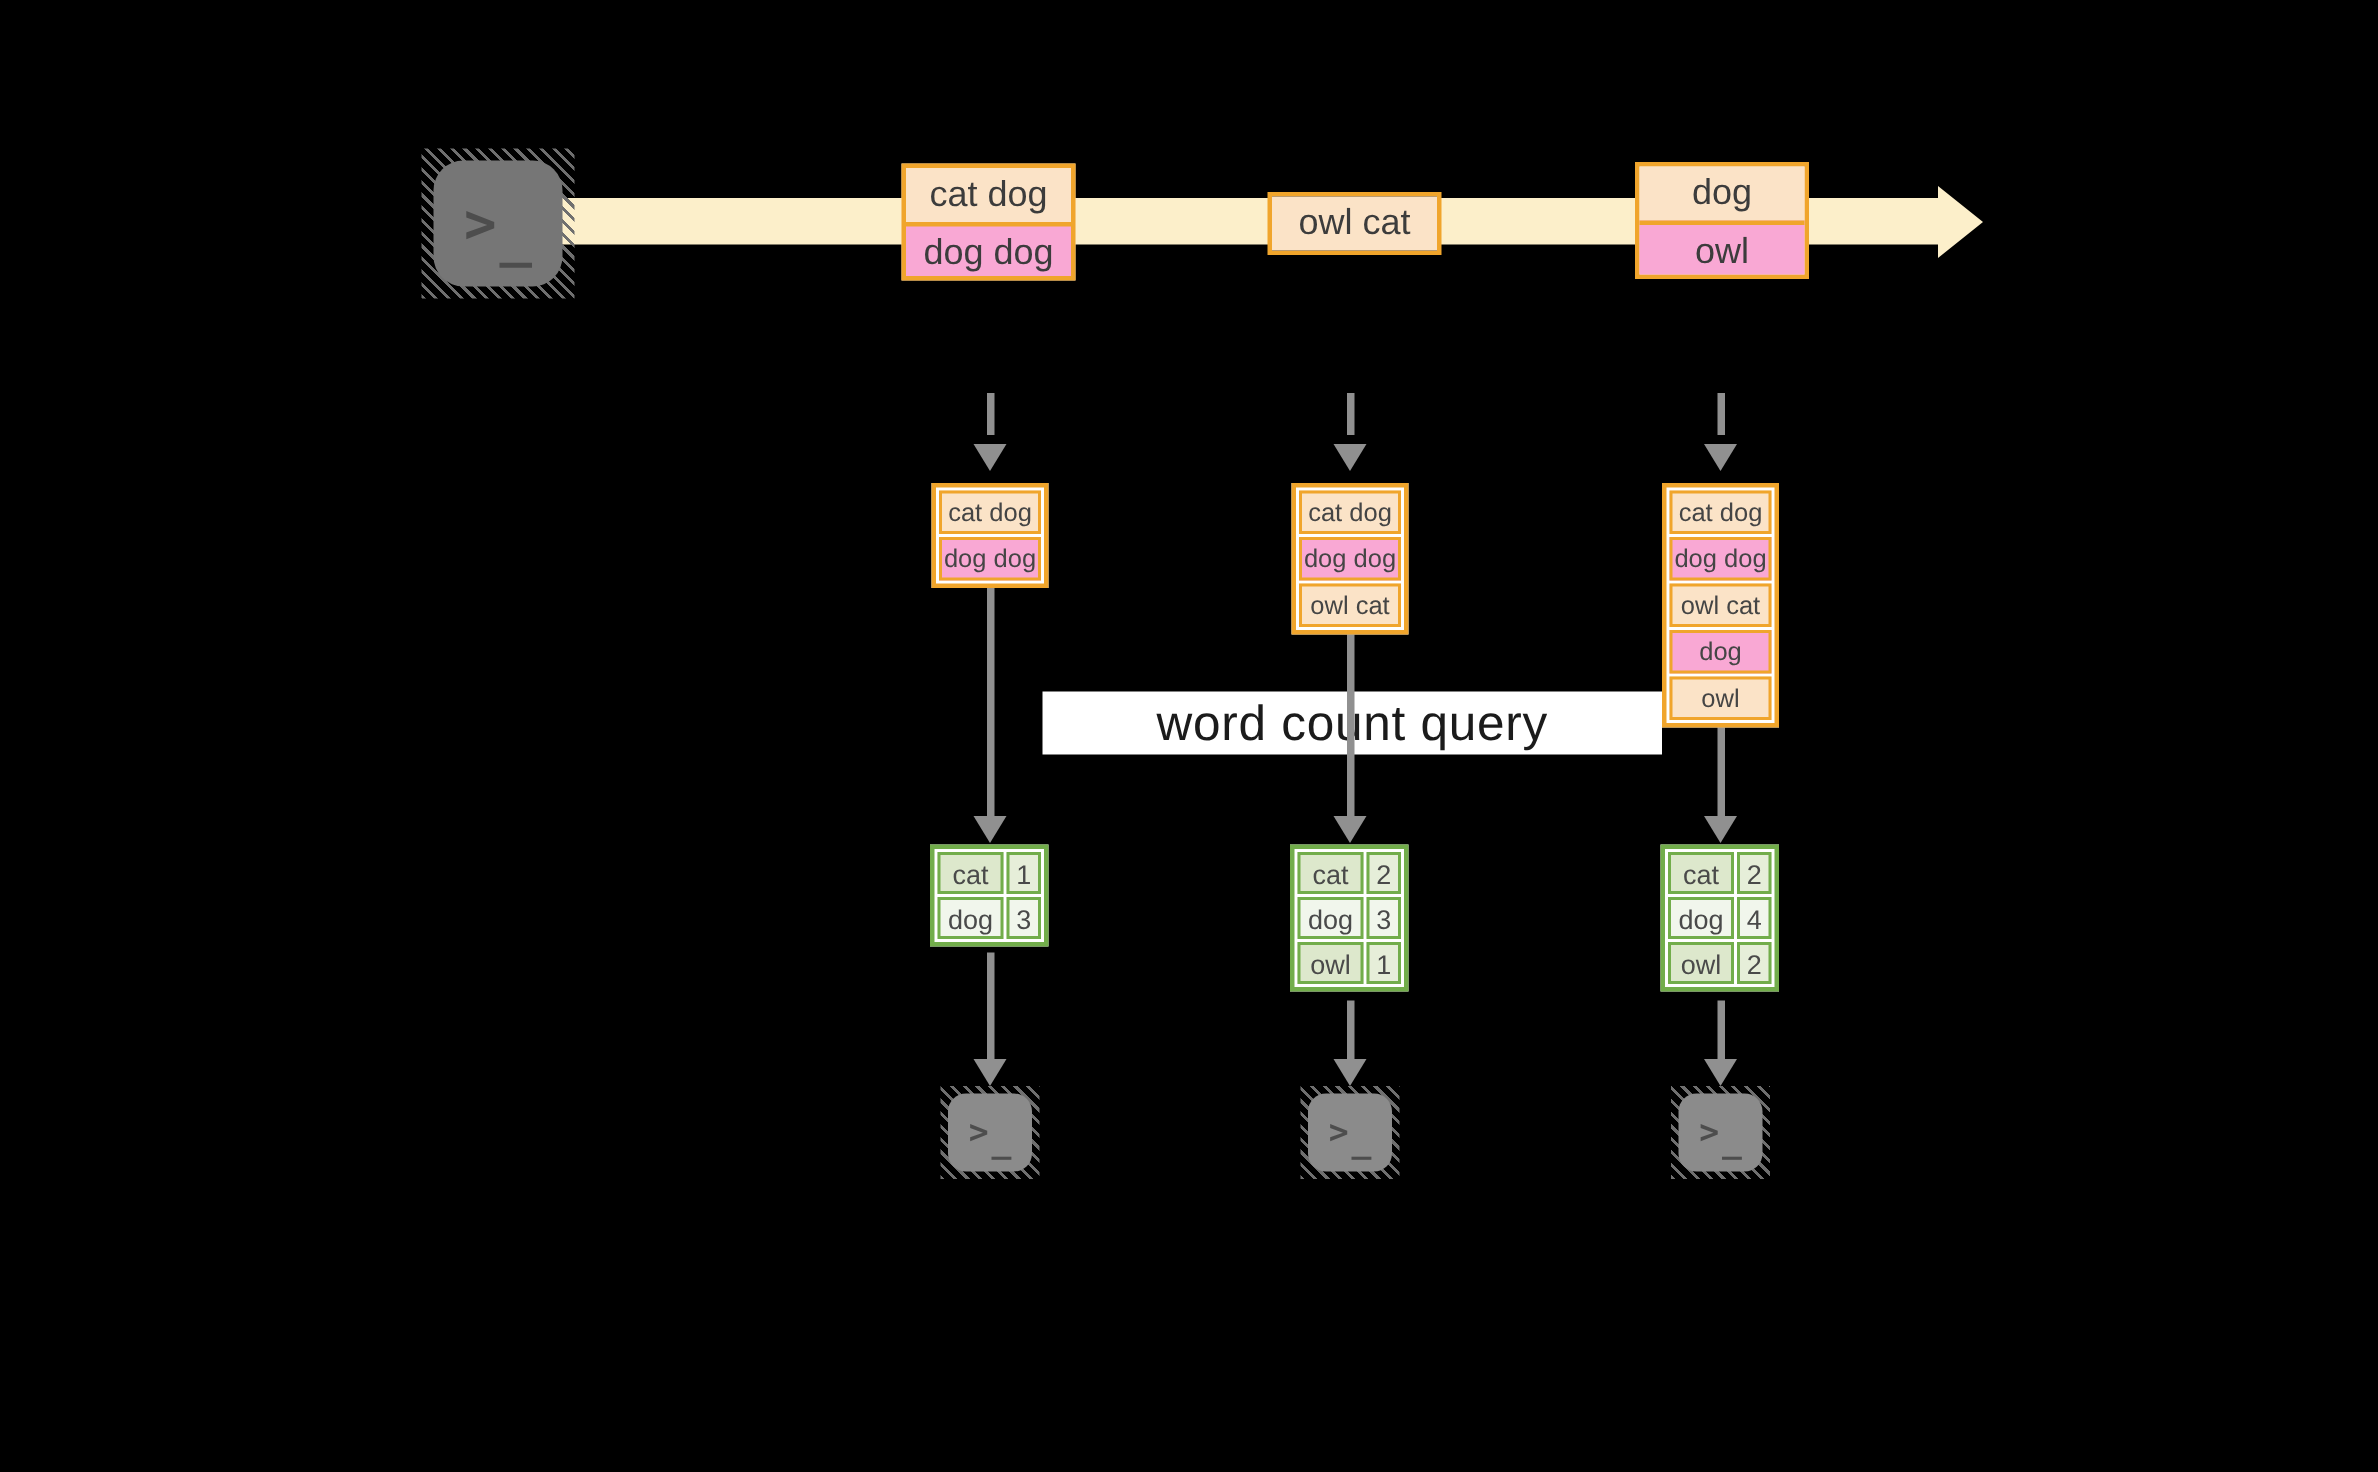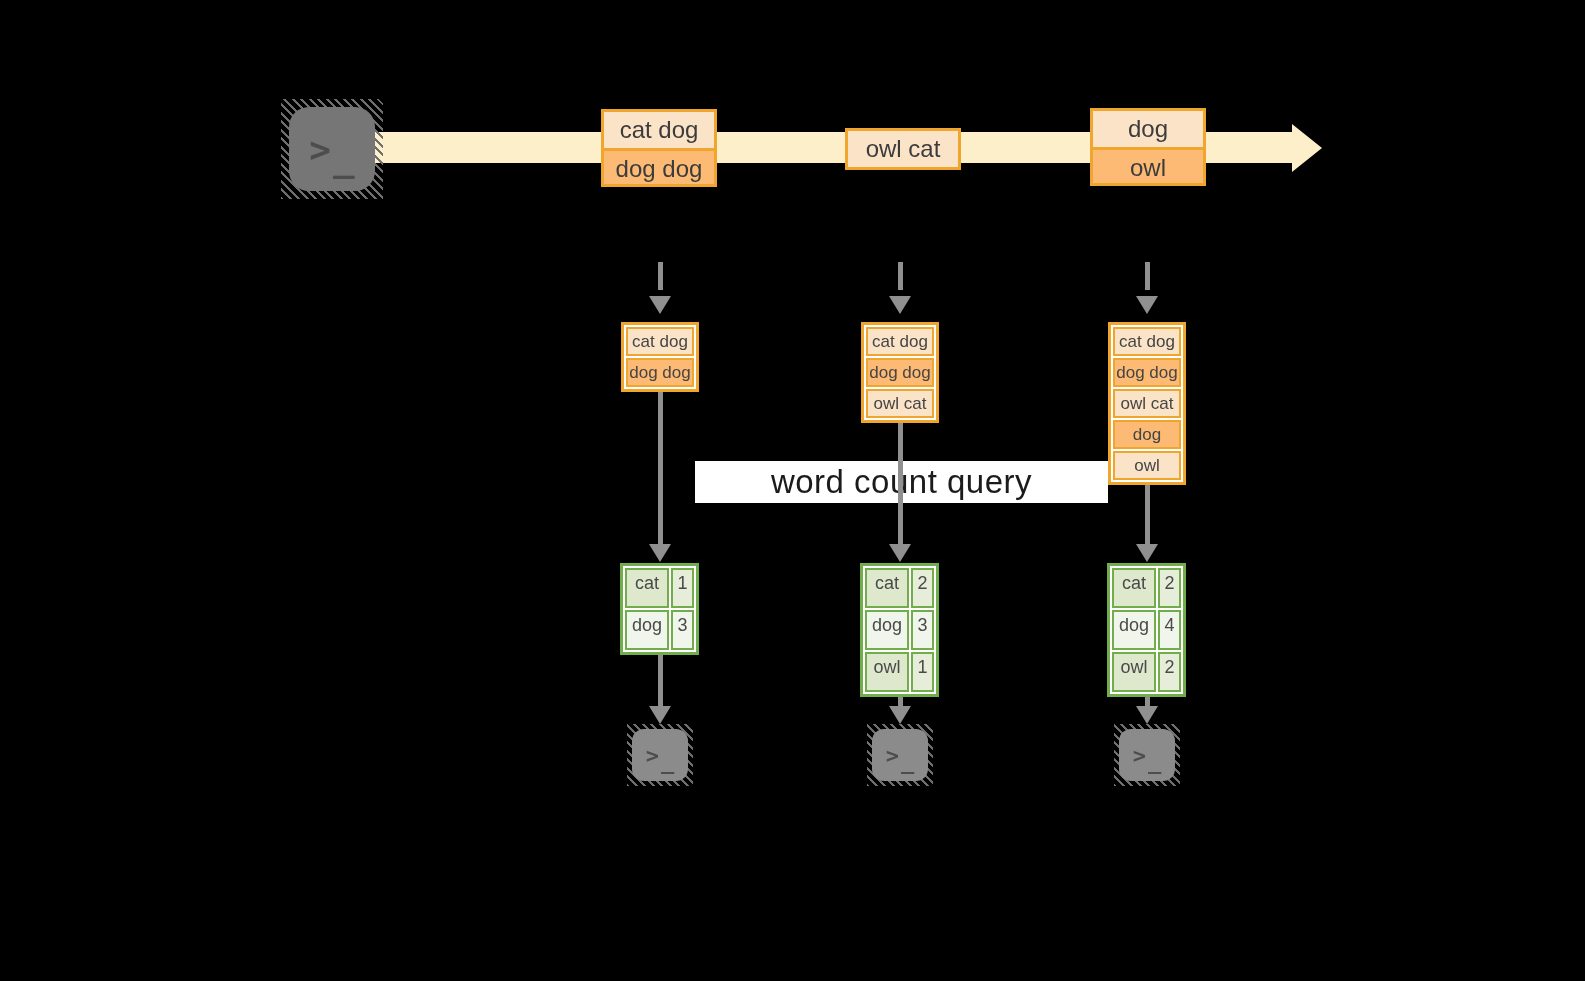--- a/index.html
+++ b/index.html
@@ -11,21 +11,21 @@
   .band { position:absolute; background:#fcefca; z-index:1; }
   .band-head { position:absolute; width:0; height:0;
     border-top:24px solid transparent; border-bottom:24px solid transparent;
     border-left:30px solid #fcefca; z-index:1; }
 
   .tl-box { position:absolute; border:3px solid #f0a52c; background:#fbe3c7; z-index:3; }
   .tl-row { width:110px; height:36px; line-height:36px; text-align:center;
     font-size:24px; color:#3c3c3c; }
   .tl-row + .tl-row { border-top:3px solid #f0a52c; }
   .fill-dark  { background:#fbe3c7; }
-  .fill-light { background:#fdba74; }
+  .fill-light { background:#f9a8d4; }
 
   
   .term { position:absolute; z-index:3;
     background:repeating-linear-gradient(45deg,#6f6f6f 0 2px,transparent 2px 6px); }
   .term-inner { position:absolute; display:flex; align-items:center; justify-content:center;
     font-family:"DejaVu Sans Mono", monospace; font-weight:bold; color:#4d4d4d; }
   .term-big   { left:281px; top:99px;  width:102px; height:100px; }
   .term-big   .term-inner { inset:8px; border-radius:20px; background:#767676; font-size:36px; }
   .term-small .term-inner { inset:5px; border-radius:12px; background:#8b8b8b; font-size:22px; }
   .term-small { width:66px; height:62px; top:724px; }
@@ -45,21 +45,21 @@
 
   
   .query-band { position:absolute; left:695px; top:461px; width:413px; height:42px;
     background:#fff; z-index:1; display:flex; align-items:center; justify-content:center; }
   .query-band span { font-size:33px; color:#1b1b1b; letter-spacing:0.5px; }
 
   
   .ctable { position:absolute; top:563px; background:#fff; border:3px solid #72ad4b;
     padding:2px; display:flex; flex-direction:column; gap:2px; z-index:3; }
   .crow { display:flex; gap:2px; }
-  .ccell { border:2px solid #72ad4b; height:40px; line-height:26px; text-align:center;
+  .ccell { border:2px solid #72ad4b; height:28px; line-height:26px; text-align:center;
     font-size:18px; color:#4a4a4a; }
   .cword  { width:44px; }
   .ccount { width:23px; }
   .g-dark  { background:#dde8cc; }
   .g-dark2 { background:#e6eed9; }
   .g-light { background:#f1f6ec; }
 </style>
 </head>
 <body>
 

